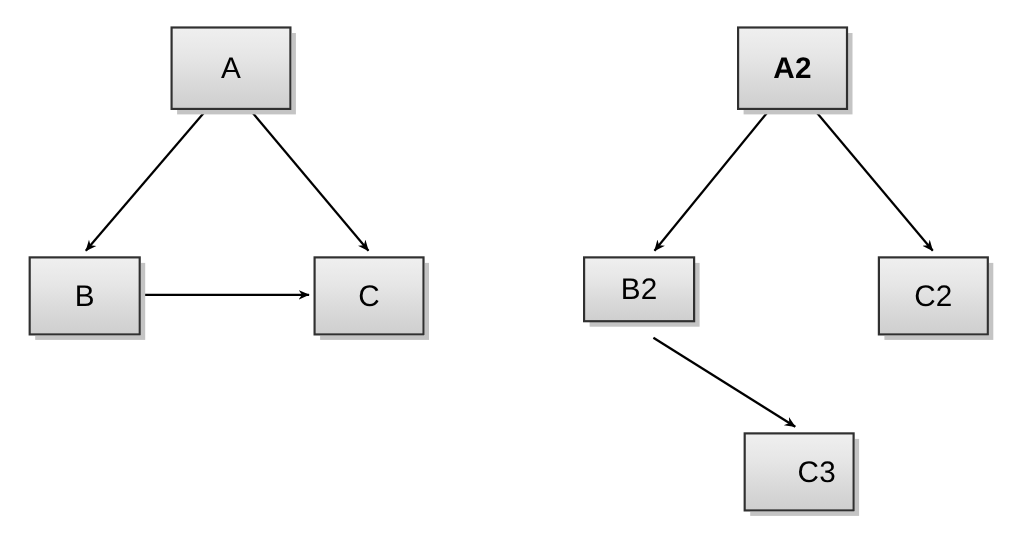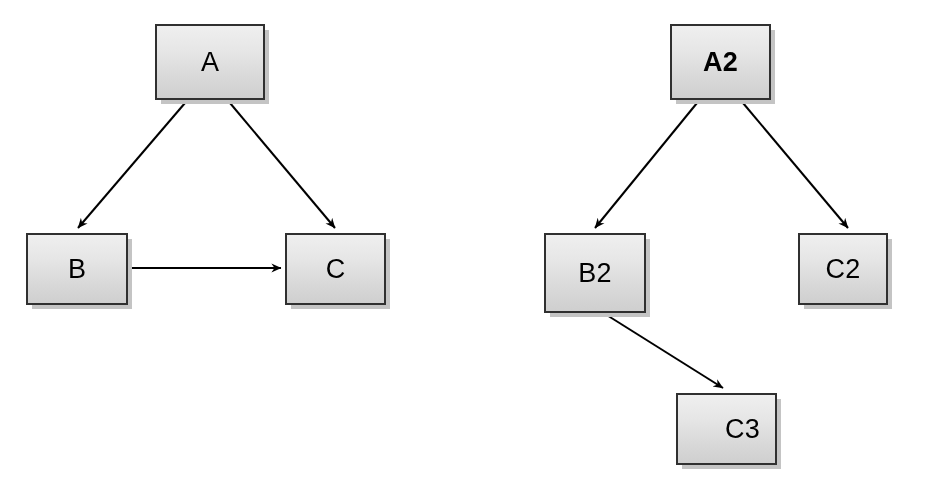--- a/index.html
+++ b/index.html
@@ -74,24 +74,24 @@
       </div>
       <div class="node" style="left: 26px; top: 233px; width: 102px; height: 72px; border-color: rgb(48, 48, 48); box-shadow: rgb(196, 196, 196) 5px 5px 0px -1px;">
         <span class="node-label" style="color: rgb(0, 0, 0);">B</span>
       </div>
       <div class="node" style="left: 285px; top: 233px; width: 101px; height: 72px; border-color: rgb(48, 48, 48); box-shadow: rgb(196, 196, 196) 5px 5px 0px -1px;">
         <span class="node-label" style="color: rgb(0, 0, 0);">C</span>
       </div>
       <div class="node" style="left: 670px; top: 24px; width: 101px; height: 76px; border-color: rgb(48, 48, 48); box-shadow: rgb(196, 196, 196) 5px 5px 0px -1px; font-weight: bold;">
         <span class="node-label" style="color: rgb(0, 0, 0);">A2</span>
       </div>
-      <div class="node" style="left: 544px; top: 233px; width: 102px; height: 80px; border-color: rgb(48, 48, 48); box-shadow: rgb(196, 196, 196) 5px 5px 0px -1px; text-align: right;">
+      <div class="node" style="left: 530px; top: 233px; width: 102px; height: 60px; border-color: rgb(48, 48, 48); box-shadow: rgb(196, 196, 196) 5px 5px 0px -1px; text-align: right;">
         <span class="node-label" style="color: rgb(0, 0, 0);">B2</span>
       </div>
-      <div class="node" style="left: 798px; top: 233px; width: 90px; height: 72px; border-color: rgb(48, 48, 48); box-shadow: rgb(196, 196, 196) 5px 5px 0px -1px;">
+      <div class="node" style="left: 798px; top: 233px; width: 101px; height: 72px; border-color: rgb(48, 48, 48); box-shadow: rgb(196, 196, 196) 5px 5px 0px -1px;">
         <span class="node-label" style="color: rgb(0, 0, 0);">C2</span>
       </div>
       <div class="node" style="left: 676px; top: 393px; width: 101px; height: 72px; border-color: rgb(48, 48, 48); box-shadow: rgb(196, 196, 196) 5px 5px 0px -1px; padding-left: 32px;">
         <span class="node-label" style="color: rgb(0, 0, 0);">C3</span>
       </div>
     </div>
 
 </div>
 
 </body></html>

